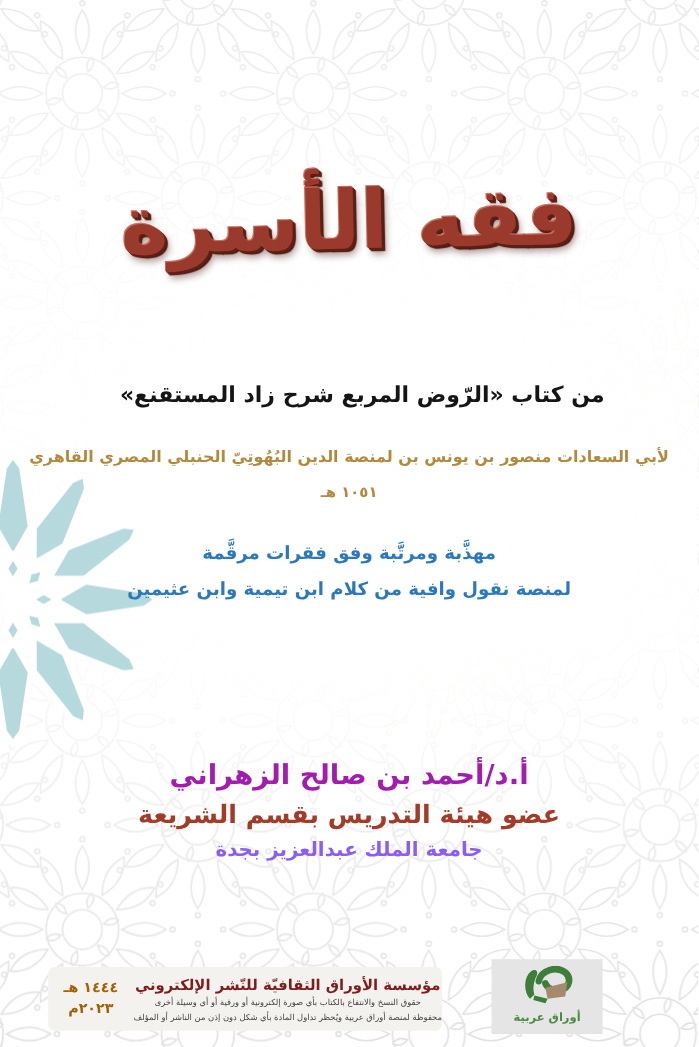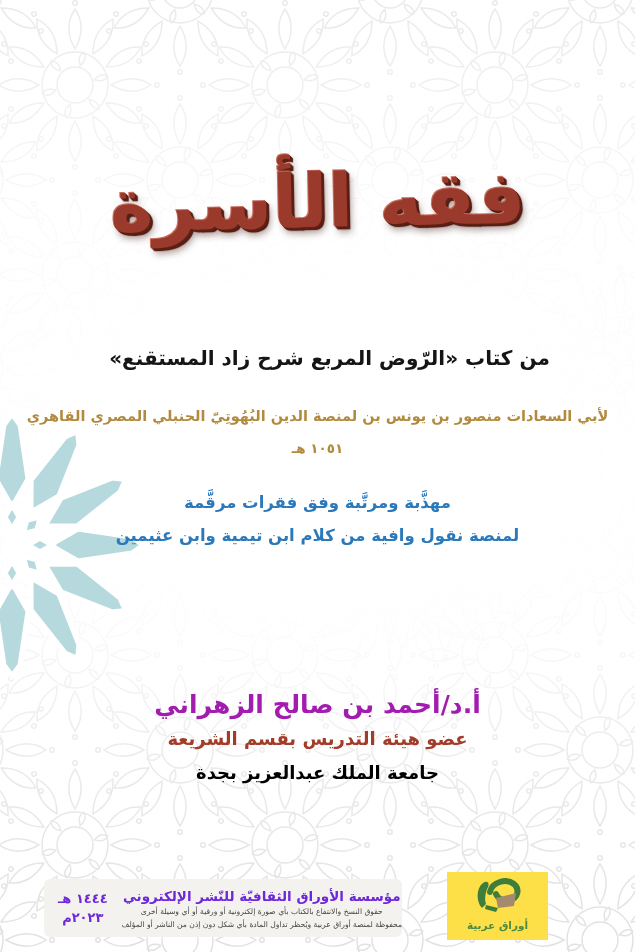--- a/index.html
+++ b/index.html
@@ -40,37 +40,37 @@
       4px 6px 7px rgba(60,20,10,0.40);
   }
   .book-line   { top:346px; font-size:20px; font-weight:bold; color:#151515;padding-left:24px; }
   .author-line { top:408px; font-size:14.5px; font-weight:bold; color:#b28a3e; }
   .death-line  { top:440px; font-size:13.5px; font-weight:bold; color:#b28a3e; }
 
   .features { top:486px; font-size:16.5px; font-weight:bold; color:#2b79bb; line-height:33px; }
 
   .prepared-label { top:638px; font-size:21px; color:#141414; font-weight:bold; }
   .preparer-name  { top:670px; font-size:25px; color:#a21caf; font-weight:bold;margin-top:20px; }
-  .role-line      { top:728px; font-size:18px; font-weight:bold; color:#a23b28;text-align:center; }
-  .univ-line      { top:762px; font-size:18px; font-weight:bold; color:#000000; }
+  .role-line      { top:728px; font-size:23px; font-weight:bold; color:#a23b28;text-align:center; }
+  .univ-line      { top:762px; font-size:18px; font-weight:bold; color:#8b5cf6; }
 
   
   .footer-bar {
     position:absolute; left:44px; top:879px; width:358px; height:58px;
     background:#f4f2ee; border-radius:6px; z-index:4;
     display:flex; align-items:center; direction:rtl;
   }
   .pub-block { flex:1; text-align:center; padding-top:2px; }
-  .pub-title { font-size:13.5px; font-weight:bold; color:#6d28d9; line-height:17px; }
+  .pub-title { font-size:13.5px; font-weight:bold; color:#7f1d1d; line-height:17px; }
   .pub-small { font-size:7.6px; color:#454545; line-height:10.5px; white-space:nowrap; margin-top:2px; }
-  .years-block { width:96px; text-align:center; color:#6d28d9; font-weight:bold; font-size:13px; line-height:19px; }
+  .years-block { width:96px; text-align:center; color:#a16207; font-weight:bold; font-size:13px; line-height:19px; }
 
   .logo-box {
     position:absolute; left:447px; top:872px; width:101px; height:68px;
-    background:#fde047; z-index:4; text-align:center; padding-top:6px;
+    background:#e5e5e5; z-index:4; text-align:center; padding-top:6px;
   }
   .logo-text { font-size:10.5px; color:#4d8a44; font-weight:bold; margin-top:1px; }
 </style>
 </head>
 <body>
 
 <div class="page">
 
   <svg class="bg-pattern" width="635" height="952" viewBox="0 0 635 952" aria-hidden="true">
     <defs>

